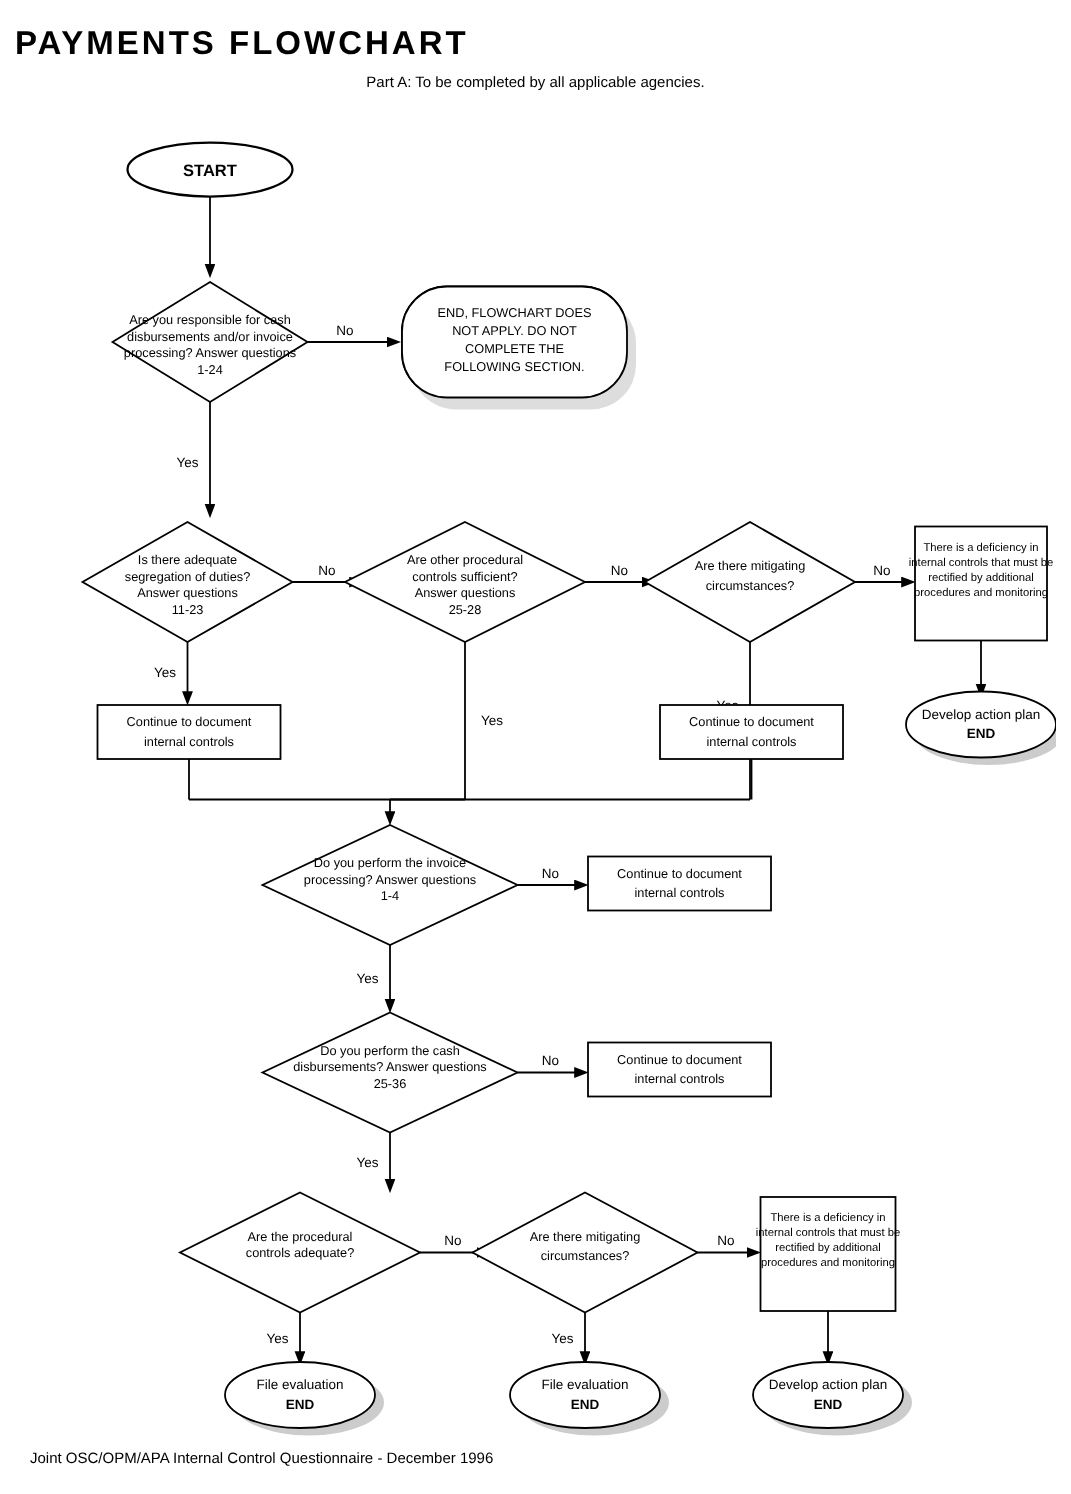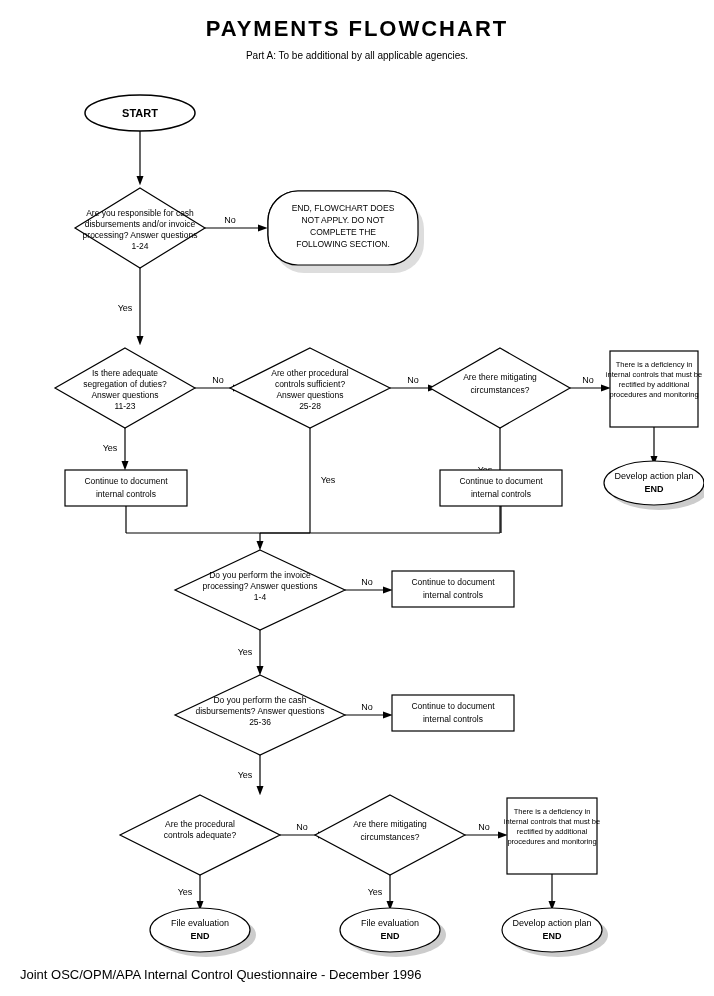--- a/index.html
+++ b/index.html
@@ -12,21 +12,21 @@
       position: relative;
       overflow-x: hidden;
     }
     .page {
       width: 714px;
       min-height: 996px;
       position: relative;
       padding: 10px;
     }
     .title {
-      text-align: center;
+      text-align: left;
       font-size: 22px;
       font-weight: bold;
       letter-spacing: 2px;
       margin-bottom: 6px;
       margin-top: 6px;
     }
     .subtitle {
       text-align: center;
       font-size: 10px;
       line-height: 1.5;
@@ -37,21 +37,21 @@
       display: block;
       margin: 0 auto;
     }
   </style>
 </head>
 <body>
 
 <div class="page">
   <div class="title">PAYMENTS FLOWCHART</div>
   <div class="subtitle">
-    <span>Part A: To be additional by all applicable agencies.</span><br>
+    <span>Part A: To be completed by all applicable agencies.</span><br>
   </div>
 
   <svg class="flowchart-svg" width="694" height="890" viewBox="0 0 694 890">
     <defs>
       <marker id="arrow" markerWidth="8" markerHeight="8" refX="6" refY="3" orient="auto">
         <path d="M0,0 L0,6 L8,3 z" fill="#000"></path>
       </marker>
     </defs>
 
     <ellipse cx="130" cy="40" rx="55" ry="18" fill="white" stroke="black" stroke-width="1.5"></ellipse>
@@ -211,14 +211,14 @@
     <line x1="380" y1="802" x2="380" y2="835" stroke="black" stroke-width="1.2" marker-end="url(#arrow)"></line>
     <text x="365" y="822" text-anchor="middle" font-size="9">Yes</text>
 
     <ellipse cx="386" cy="862" rx="50" ry="22" fill="#ccc" stroke="none"></ellipse>
     <ellipse cx="380" cy="857" rx="50" ry="22" fill="white" stroke="black" stroke-width="1.2"></ellipse>
     <text x="380" y="853" text-anchor="middle" font-size="9">File evaluation</text>
     <text x="380" y="866" text-anchor="middle" font-size="9" font-weight="bold">END</text>
 
   </svg>
 
-  <div style="text-align:left; font-size:13px; margin-top:4px; padding-left:10px; color:#000;">Joint OSC/OPM/APA Internal Control Questionnaire - December 1996</div>
+  <div style="text-align:left; font-size:10px; margin-top:4px; padding-left:10px; color:#000;">Joint OSC/OPM/APA Internal Control Questionnaire - December 1996</div>
 </div>
 
 </body></html>

